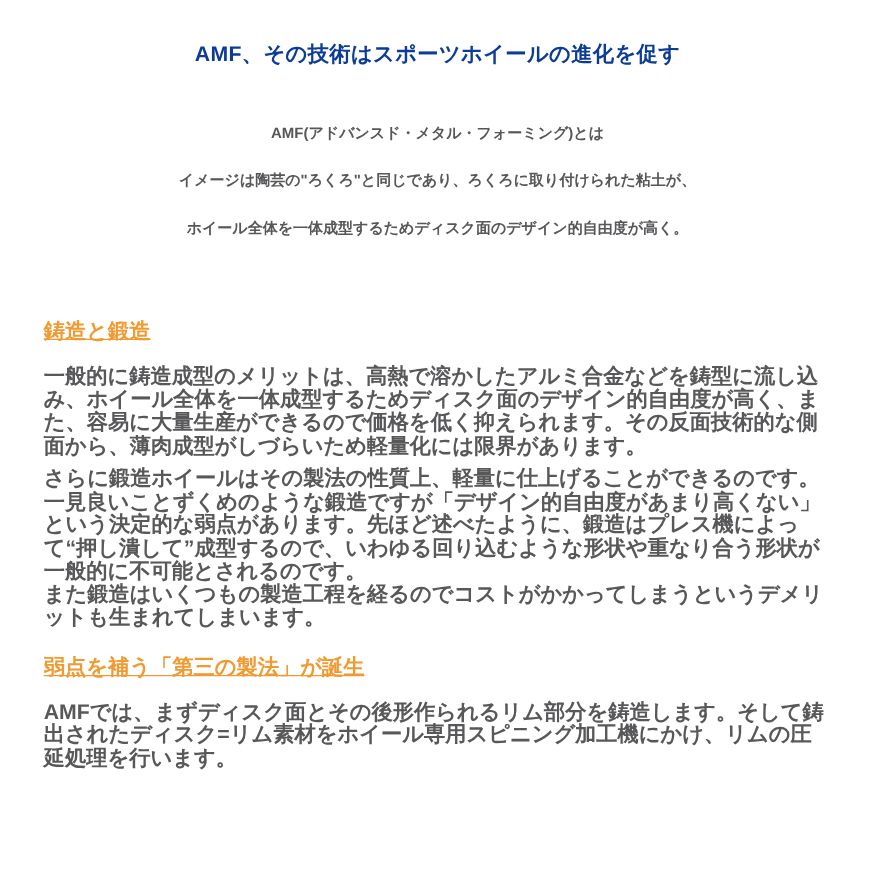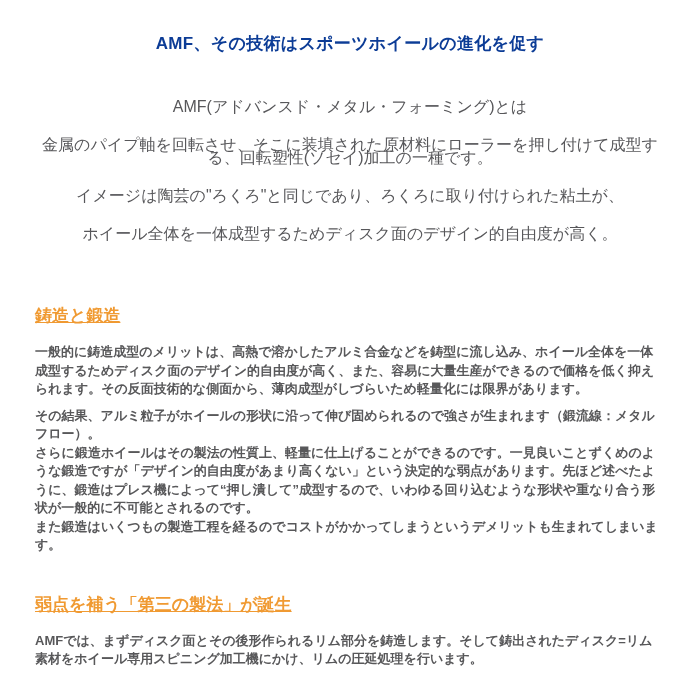--- a/index.html
+++ b/index.html
@@ -26,72 +26,70 @@
     font-weight: bold;
     color: #0c3c96;
     letter-spacing: 0.3px;
   }
   .intro {
     margin-top: 45px;
   }
   .intro p {
     margin: 0 0 25px 0;
     text-align: center;
-    font-size: 16px;
+    font-size: 12px;
     line-height: 13px;
-    font-weight: normal;
+    font-weight: bold;
     color: #57575a;
   }
   .section-heading {
     margin: 66px 0 0 0;
     font-size: 17px;
     line-height: 19px;
     font-weight: bold;
     color: #f09a32;
     text-decoration: underline;
   }
   .section-heading.second {
-    margin-top: 40px;
+    margin-top: 20px;
   }
   .para-group {
     margin: 18px 0 0 0;
   }
   .para-group + .para-group {
     margin-top: 8px;
   }
   .para-group p {
     margin: 0;
-    font-size: 13px;
+    font-size: 17px;
     line-height: 18.5px;
     font-weight: bold;
     color: #58585a;
   }
 </style>
 </head>
 <body>
 
 <div class="page">
 
   <h1 class="title">AMF、その技術はスポーツホイールの進化を促す</h1>
 
   <div class="intro">
     <p>AMF(アドバンスド・メタル・フォーミング)とは</p>
-    <p>金属のパイプ軸を回転させ、そこに装填された原材料にローラーを押し付けて成型する、回転塑性(ソセイ)加工の一種です。</p>
     <p>イメージは陶芸の"ろくろ"と同じであり、ろくろに取り付けられた粘土が、</p>
     <p>ホイール全体を一体成型するためディスク面のデザイン的自由度が高く。</p>
   </div>
 
   <h2 class="section-heading">鋳造と鍛造</h2>
 
   <div class="para-group">
     <p>一般的に鋳造成型のメリットは、高熱で溶かしたアルミ合金などを鋳型に流し込み、ホイール全体を一体成型するためディスク面のデザイン的自由度が高く、また、容易に大量生産ができるので価格を低く抑えられます。その反面技術的な側面から、薄肉成型がしづらいため軽量化には限界があります。</p>
   </div>
 
   <div class="para-group">
-    <p>その結果、アルミ粒子がホイールの形状に沿って伸び固められるので強さが生まれます（鍛流線：メタルフロー）。</p>
     <p>さらに鍛造ホイールはその製法の性質上、軽量に仕上げることができるのです。一見良いことずくめのような鍛造ですが「デザイン的自由度があまり高くない」という決定的な弱点があります。先ほど述べたように、鍛造はプレス機によって“押し潰して”成型するので、いわゆる回り込むような形状や重なり合う形状が一般的に不可能とされるのです。</p>
     <p>また鍛造はいくつもの製造工程を経るのでコストがかかってしまうというデメリットも生まれてしまいます。</p>
   </div>
 
   <h2 class="section-heading second">弱点を補う「第三の製法」が誕生</h2>
 
   <div class="para-group">
     <p>AMFでは、まずディスク面とその後形作られるリム部分を鋳造します。そして鋳出されたディスク=リム素材をホイール専用スピニング加工機にかけ、リムの圧延処理を行います。</p>
   </div>
 

